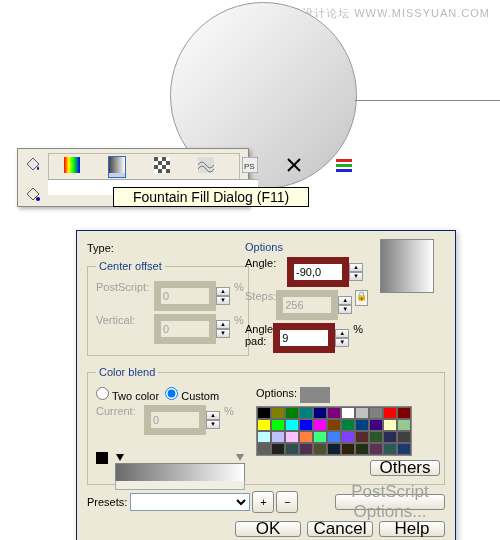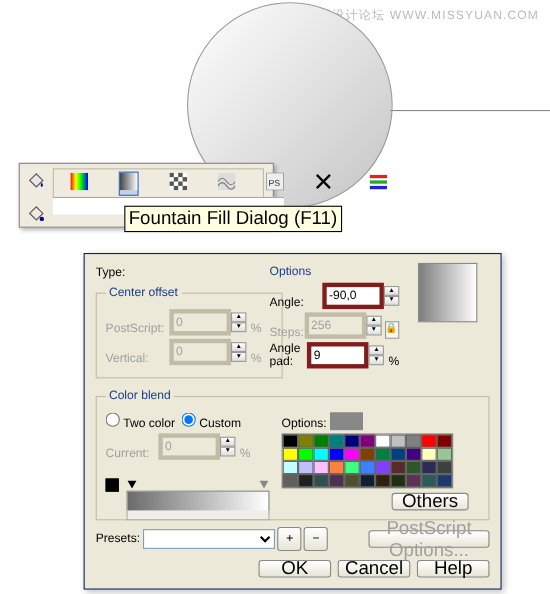--- a/index.html
+++ b/index.html
@@ -7,39 +7,39 @@
 .watermark span:first-child{font-family:SimSun,serif}
 .sphere{position:absolute;left:170px;top:2px;width:185px;height:185px;border-radius:50%;background:linear-gradient(135deg,#fff 0%,#e8e8e8 40%,#d0d0d0 80%,#c2c2c2 100%);border:1px solid #999}
 .hline{position:absolute;left:355px;top:100px;width:200px;height:0;border-top:1px solid #888}
 .toolbar{position:absolute;left:17px;top:148px;width:230px;height:57px;background:#efebde;border:1px solid #888;box-shadow:2px 2px 4px rgba(0,0,0,0.3)}
 .toolbar-inner{position:absolute;left:30px;top:4px;width:188px;height:24px;background:#efebde;border:1px solid #c0bca8;display:flex;align-items:center;padding:1px}
 .tool-btn{width:20px;height:20px;display:flex;align-items:flex-start;justify-content:center;font-size:14px;margin:0 14px}
 .tool-btn.sel{border:1px solid #316ac5;background:#c1d2ee}
 .bucket{position:absolute;left:6px;top:6px;width:18px;height:18px}
 .bucket2{position:absolute;left:6px;top:36px;width:18px;height:18px}
 .ruler{position:absolute;left:30px;top:30px;width:210px;height:15px;background:#fff;border-top:1px solid #aaa}
-.tooltip{position:absolute;left:95px;top:38px;background:#ffffe1;border:1px solid #000;padding:1px 3px;font-size:17px;white-space:nowrap}
+.tooltip{position:absolute;left:95px;top:38px;background:#ffffe1;border:1px solid #000;padding:1px 19px;font-size:14px;white-space:nowrap}
 .dialog{position:absolute;left:76px;top:230px;width:378px;background:#ece9d8;border:1px solid #0a246a;box-shadow:2px 2px 6px rgba(0,0,0,0.25)}
 .titlebar{height:22px;background:linear-gradient(to bottom,#3a95ff 0%,#0055e5 50%,#1665e8 100%);border-bottom:1px solid #0a246a;display:flex;align-items:center;padding:0 4px;color:#fff;font-weight:bold;font-size:12px}
 .titlebar .spacer{flex:1}
 .close-btn{width:18px;height:16px;background:linear-gradient(to bottom,#f59484 0%,#e23b1f 60%,#c0280a 100%);border:1px solid #fff;border-radius:2px;color:#fff;display:flex;align-items:center;justify-content:center;font-weight:bold;font-size:11px}
 .dbody{padding:8px 10px 10px 10px}
 label.lbl{color:#000}
 label.dis{color:#a0a0a0}
-.fieldrow{margin:3px 0;display:flex;align-items:flex-end}
-fieldset{border:1px solid #c0bca8;margin:6px 0 4px 0;padding:6px 18px 8px 8px}
+.fieldrow{margin:3px 0;display:flex;align-items:flex-start}
+fieldset{border:1px solid #c0bca8;margin:6px 0 4px 0;padding:6px 4px 8px 8px}
 legend{color:#1a3e8b;padding:0 3px;font-size:11px}
 .topcols{display:flex}
 .leftcol{width:158px}
 .optcol{width:118px}
 .prevcol{flex:1;display:flex;flex-direction:column;align-items:center}
 .combo{height:18px;border:1px solid #7f9db9;background:#fff;font-size:11px}
 .combo.blue{background:#316ac5;color:#fff}
 .spin{display:inline-flex;align-items:center}
-.spin input{width:44px;height:16px;border:4px solid #7f1d1d;font-size:11px;padding:0 2px;text-align:left}
+.spin input{width:44px;height:16px;border:7px solid #7f1d1d;font-size:11px;padding:0 2px;text-align:left}
 .spin input:disabled{background:#ece9d8;color:#a0a0a0;border-color:#c0bca8}
 .spin .ud{width:14px;height:18px;display:flex;flex-direction:column}
 .spin .ud div{flex:1;border:1px solid #999;background:linear-gradient(#fff,#ddd);font-size:6px;text-align:center;line-height:7px}
 .preview{width:52px;height:52px;border:1px solid #888;background:linear-gradient(to right,#7d7d7d,#fff);margin-left:6px}
 .lock{width:14px;height:14px;border:1px solid #999;background:#f5f5f0;font-size:9px;text-align:center;margin-left:3px}
 .radio{margin:0 3px 0 0}
 .blendrow{display:flex}
 .blendleft{width:160px}
 .blendright{flex:1}
 .palette{display:grid;grid-template-columns:repeat(11,14px);grid-auto-rows:12px;gap:0;border:1px solid #888;width:154px;margin-bottom:4px}

